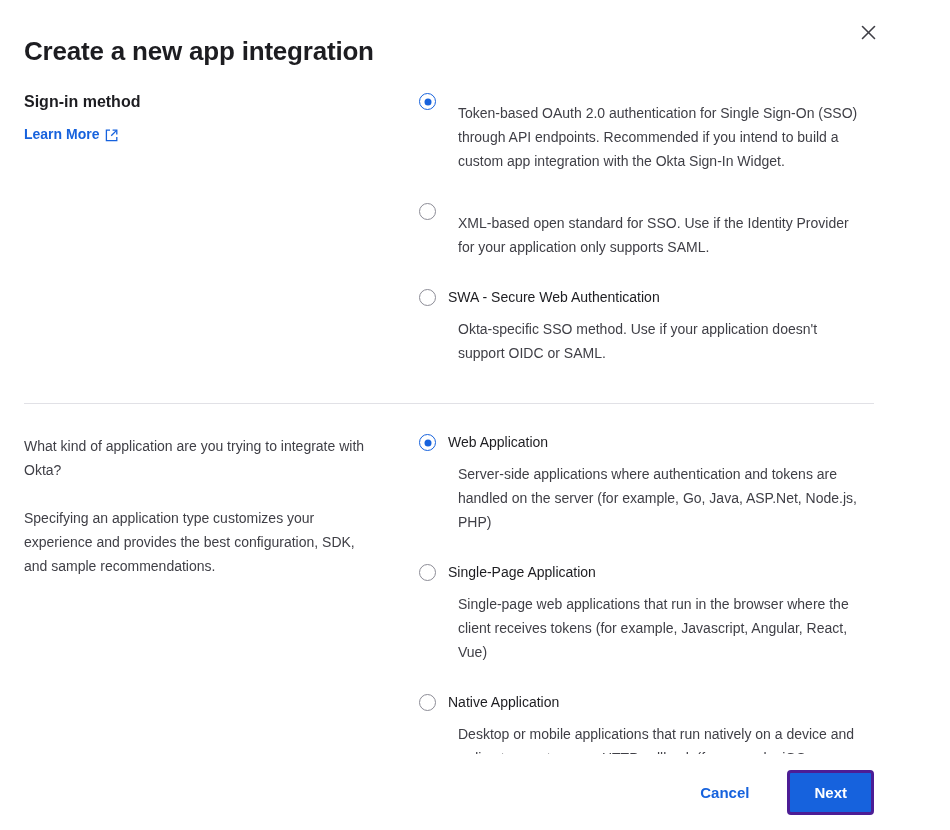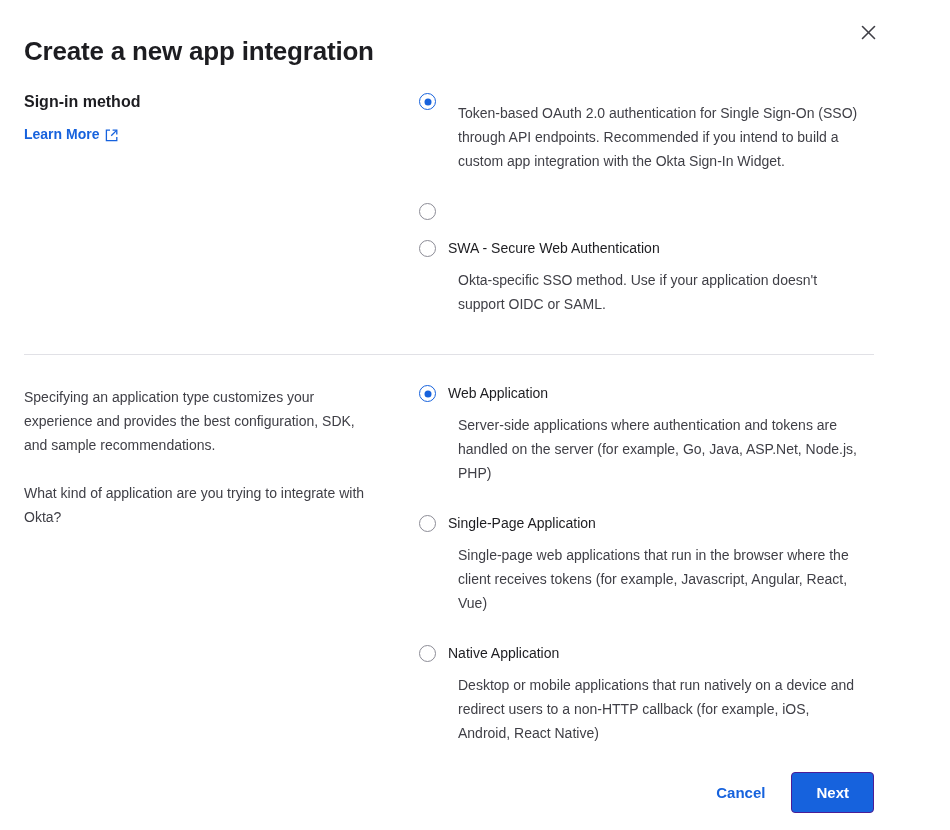--- a/index.html
+++ b/index.html
@@ -148,37 +148,37 @@
   .apptype-section { margin-top: 26px; }
 
   .footer {
     position: absolute;
     left: 0; right: 0;
     bottom: 0;
     height: 76px;
     display: flex;
     align-items: center;
     justify-content: flex-end;
-    gap: 14px;
+    gap: 26px;
     padding: 0 24px 0 0;
     background: #ffffff;
   }
   .btn-cancel {
     background: transparent;
     border: none;
     color: #1662dd;
     font-size: 15px;
     font-weight: bold;
     cursor: pointer;
     padding: 10px 12px;
     font-family: "Liberation Sans", sans-serif;
   }
   .btn-next {
     background: #1662dd;
-    border: 1px solid #4c1d95;
+    border: 3px solid #4c1d95;
     color: #ffffff;
     font-size: 15px;
     font-weight: bold;
     border-radius: 4px;
     padding: 11px 24px;
     cursor: pointer;
     font-family: "Liberation Sans", sans-serif;
   }
 </style>
 </head>
@@ -214,41 +214,42 @@
       <div class="option">
         <span class="radio checked"></span>
         <div class="option-body">
           <div class="option-desc">Token-based OAuth 2.0 authentication for Single Sign-On (SSO) through API endpoints. Recommended if you intend to build a custom app integration with the Okta Sign-In Widget.</div>
         </div>
       </div>
 
       <div class="option">
         <span class="radio"></span>
         <div class="option-body">
+          <div class="option-desc">XML-based open standard for SSO. Use if the Identity Provider for your application only supports SAML.</div>
         </div>
       </div>
 
       <div class="option">
         <span class="radio"></span>
         <div class="option-body">
           <div class="option-title">SWA - Secure Web Authentication</div>
           <div class="option-desc">Okta-specific SSO method. Use if your application doesn't support OIDC or SAML.</div>
         </div>
       </div>
 
 
     </div>
   </div>
 
   <hr class="divider">
 
   <div class="section apptype-section">
     <div class="section-left">
+      <p class="section-desc">What kind of application are you trying to integrate with Okta?</p>
       <p class="section-desc">Specifying an application type customizes your experience and provides the best configuration, SDK, and sample recommendations.</p>
-      <p class="section-desc">What kind of application are you trying to integrate with Okta?</p>
     </div>
     <div class="section-right">
 
       <div class="option">
         <span class="radio checked"></span>
         <div class="option-body">
           <div class="option-title">Web Application</div>
           <div class="option-desc">Server-side applications where authentication and tokens are handled on the server (for example, Go, Java, ASP.Net, Node.js, PHP)</div>
         </div>
       </div>

